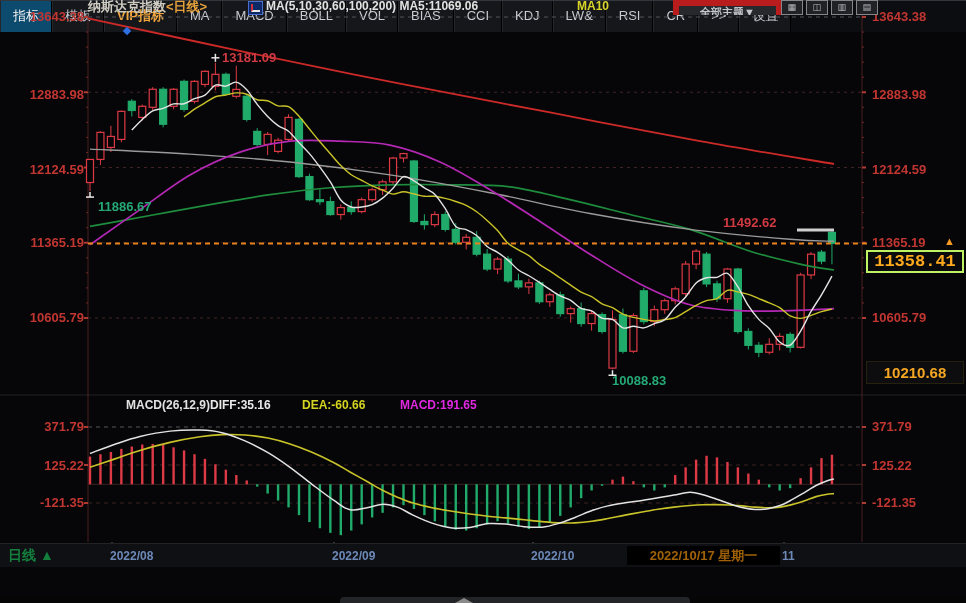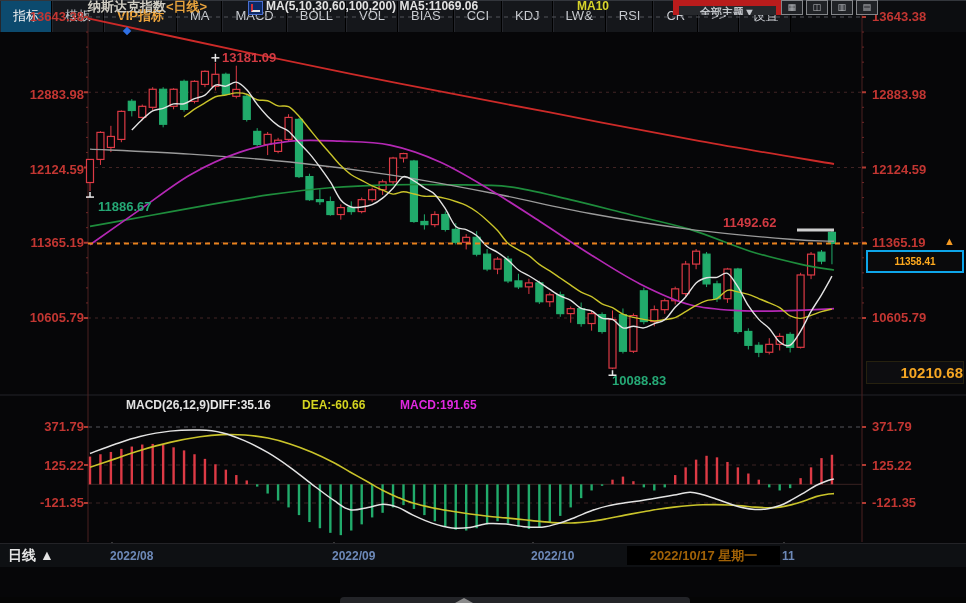--- a/index.html
+++ b/index.html
@@ -18,30 +18,30 @@
              color:#c3c6cb;font-size:11px;text-align:center;line-height:12px;font-weight:bold;}
   .panel-icon{top:0px;width:20px;height:13px;background:#202226;border:1px solid #808archive287;border:1px solid #84868a;
               color:#b9bcc0;font-size:9px;text-align:center;line-height:12px;}
   
   .axlbl{font-size:13px;font-weight:bold;color:#c23632;z-index:4;white-space:nowrap;}
   .axl{left:0;width:84px;text-align:right;}
   .axr{left:872px;text-align:left;}
   .ann{font-size:13px;font-weight:bold;z-index:4;white-space:nowrap;}
   .ann.red{color:#d13a42;}
   .ann.green{color:#25a875;}
-  #cur-price-box{left:866px;top:250px;width:94px;height:19px;border:2px solid #0ea5e9;background:#0a0a0c;
-                 color:#ffaa1e;font-size:10px;font-weight:bold;text-align:center;line-height:19px;z-index:4;}
+  #cur-price-box{left:866px;top:250px;width:94px;height:19px;border:2px solid #bef264;background:#0a0a0c;
+                 color:#ffaa1e;font-size:17px;font-weight:bold;text-align:center;line-height:19px;z-index:4;font-family:Liberation Mono, monospace;}
   #low-price-box{left:866px;top:361px;width:96px;height:21px;background:#0d0d10;border:1px solid #26210f;
-                 color:#f5a623;font-size:15px;font-weight:bold;text-align:right;line-height:21px;z-index:4;}
+                 color:#f5a623;font-size:15px;font-weight:bold;text-align:center;line-height:21px;z-index:4;}
   #price-arrow{left:944px;top:235px;color:#f59a23;font-size:11px;z-index:4;}
   
   .macd-h{top:398px;font-size:12px;font-weight:bold;z-index:4;white-space:nowrap;}
   
   #date-row{left:0;top:543px;width:966px;height:23px;background:#0e1013;border-top:1px solid #232327;z-index:3;}
-  #period-lbl{left:8px;top:3px;color:#e5e5e5;font-size:14px;font-weight:bold;}
+  #period-lbl{left:8px;top:3px;color:#15803d;font-size:14px;font-weight:bold;}
   .date-lbl{top:5px;color:#6d89b8;font-size:12px;font-weight:bold;white-space:nowrap;}
   #sel-date{left:627px;top:2px;width:153px;height:19px;background:#000;color:#a16207;font-size:13px;
             font-weight:bold;text-align:center;line-height:19px;white-space:nowrap;}
   
   #toolbar{left:0;top:566px;width:966px;height:31px;background:#0c0d10;border-top:1px solid #33363c;
            display:flex;align-items:stretch;z-index:3;}
   .tab{background:#15171b;border-right:1px solid #000;border-left:1px solid #24262c;color:#c9ccd1;
        font-size:13px;line-height:30px;padding:0 12px;white-space:nowrap;}
   .tab.sel{background:#0c4a6e;color:#f4f4f4;}
   .tab.vip{color:#f0a63c;font-weight:bold;}

